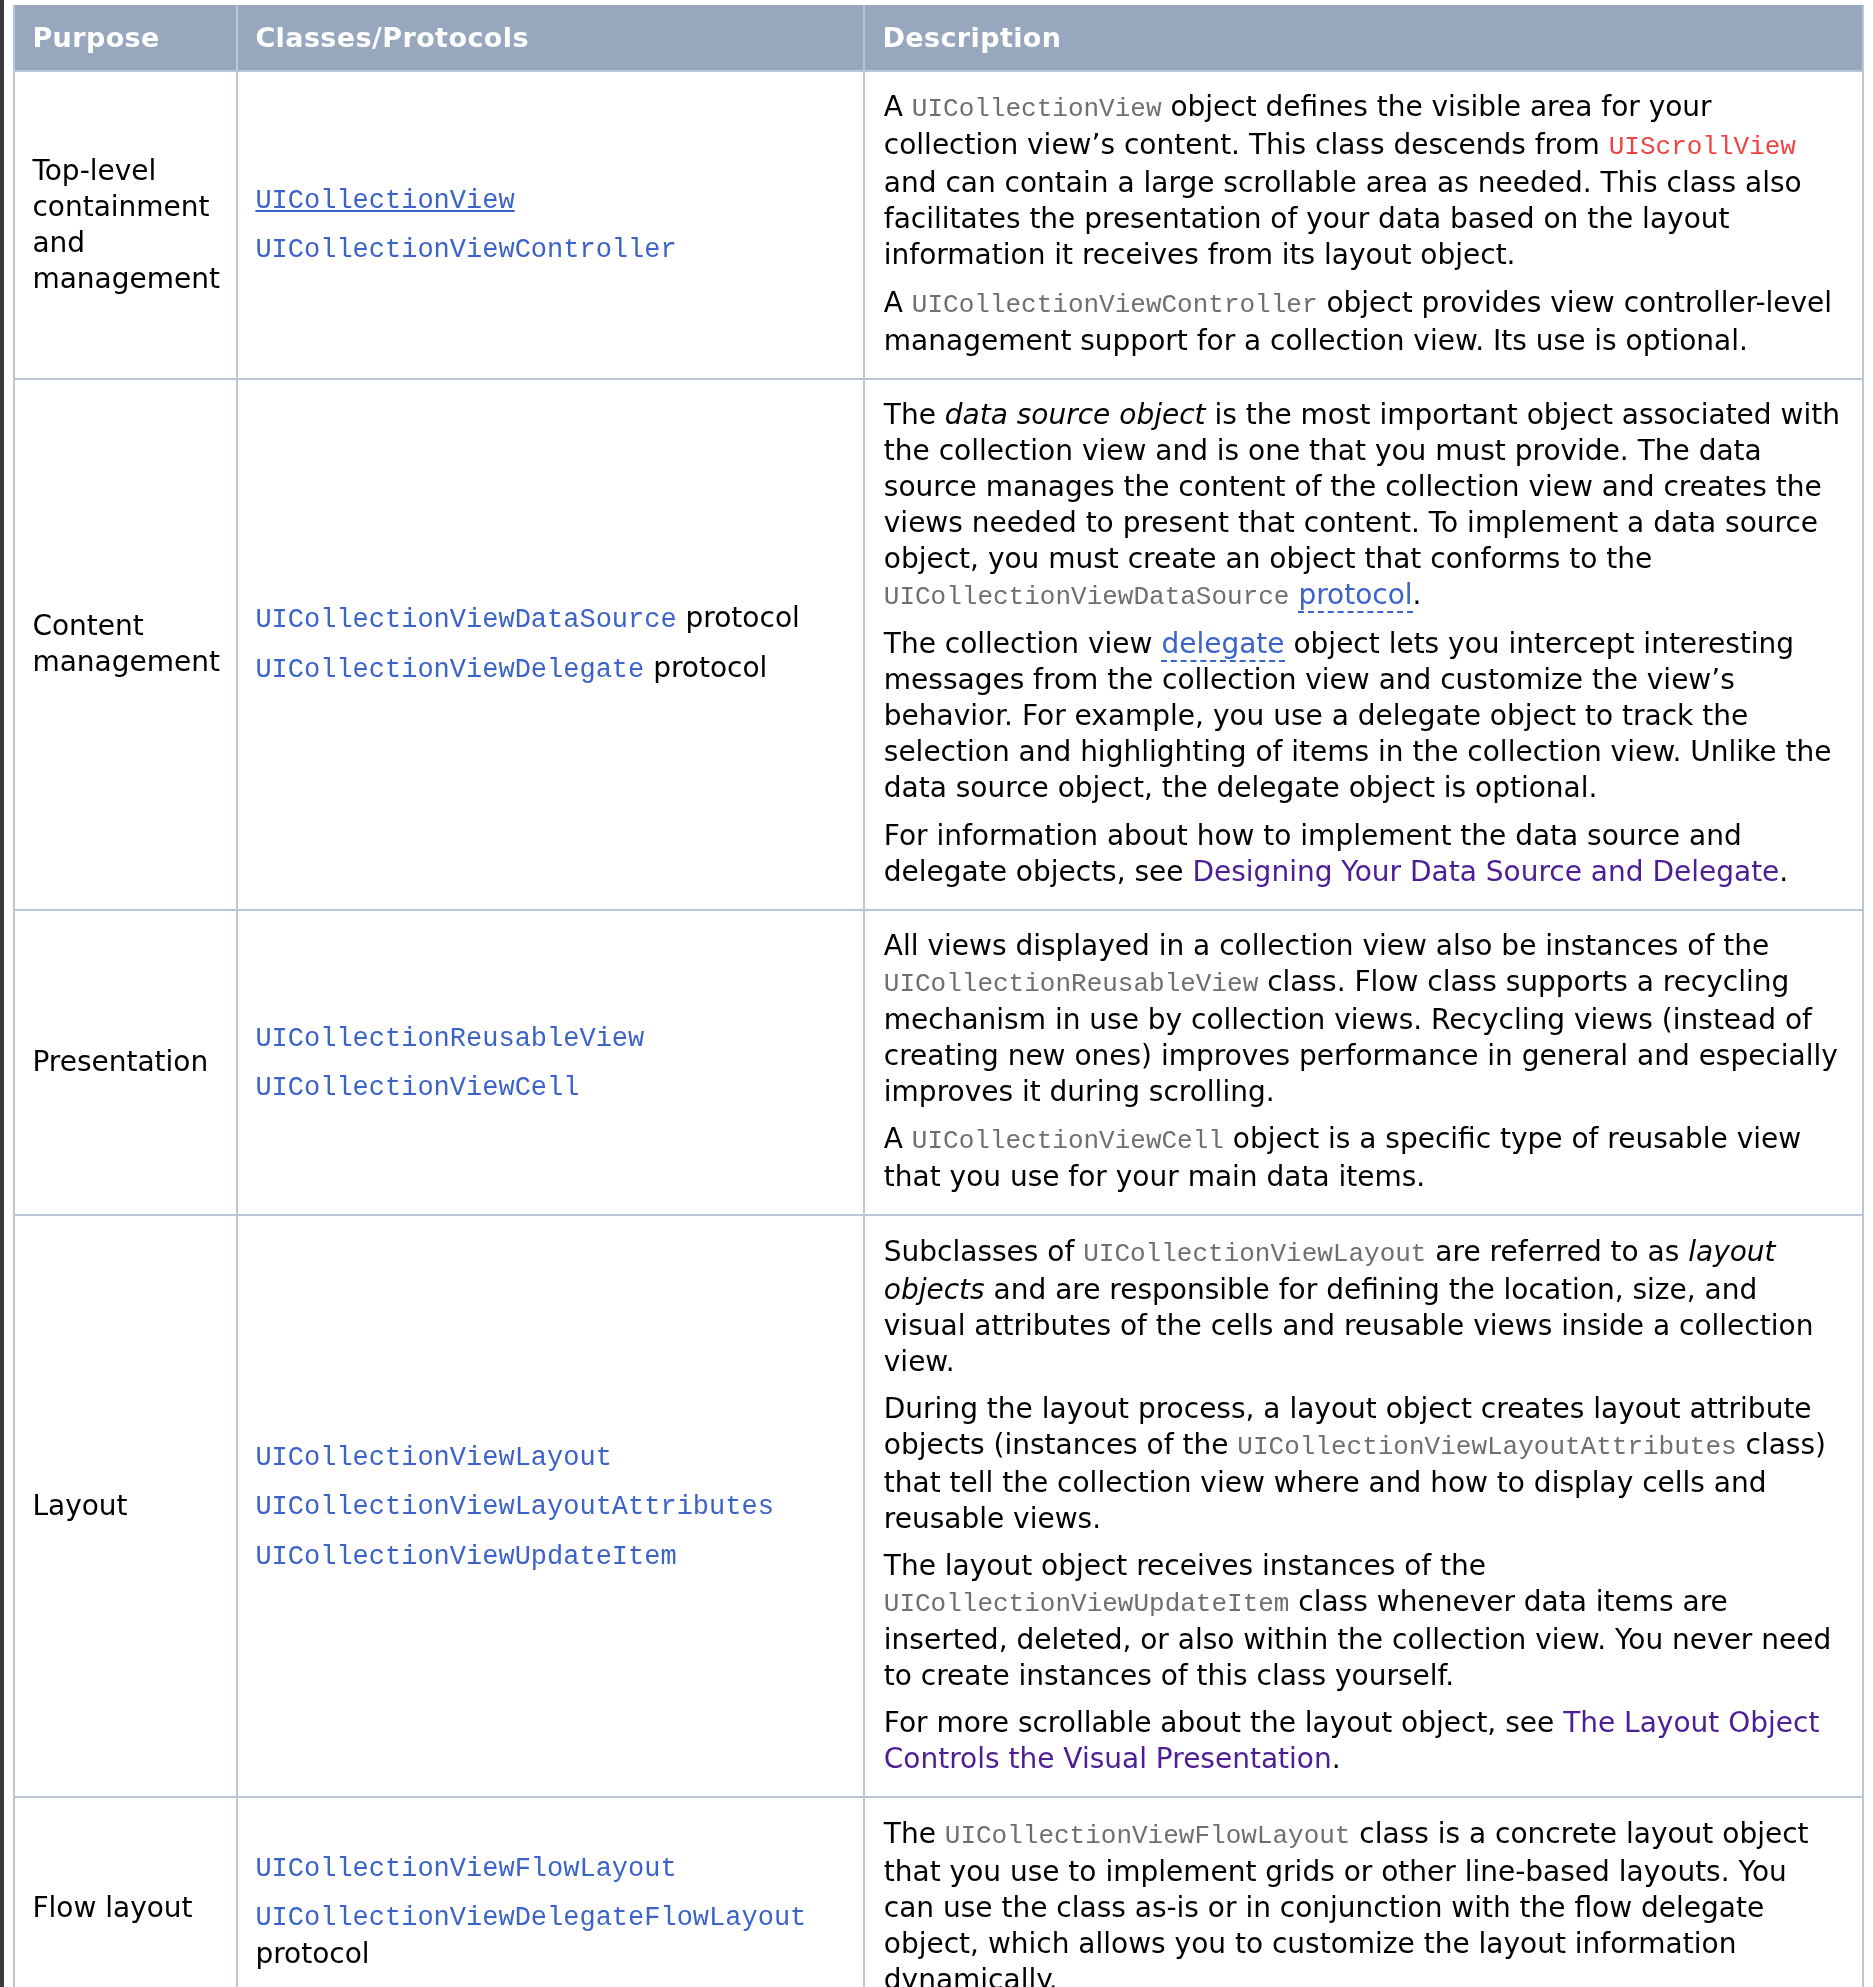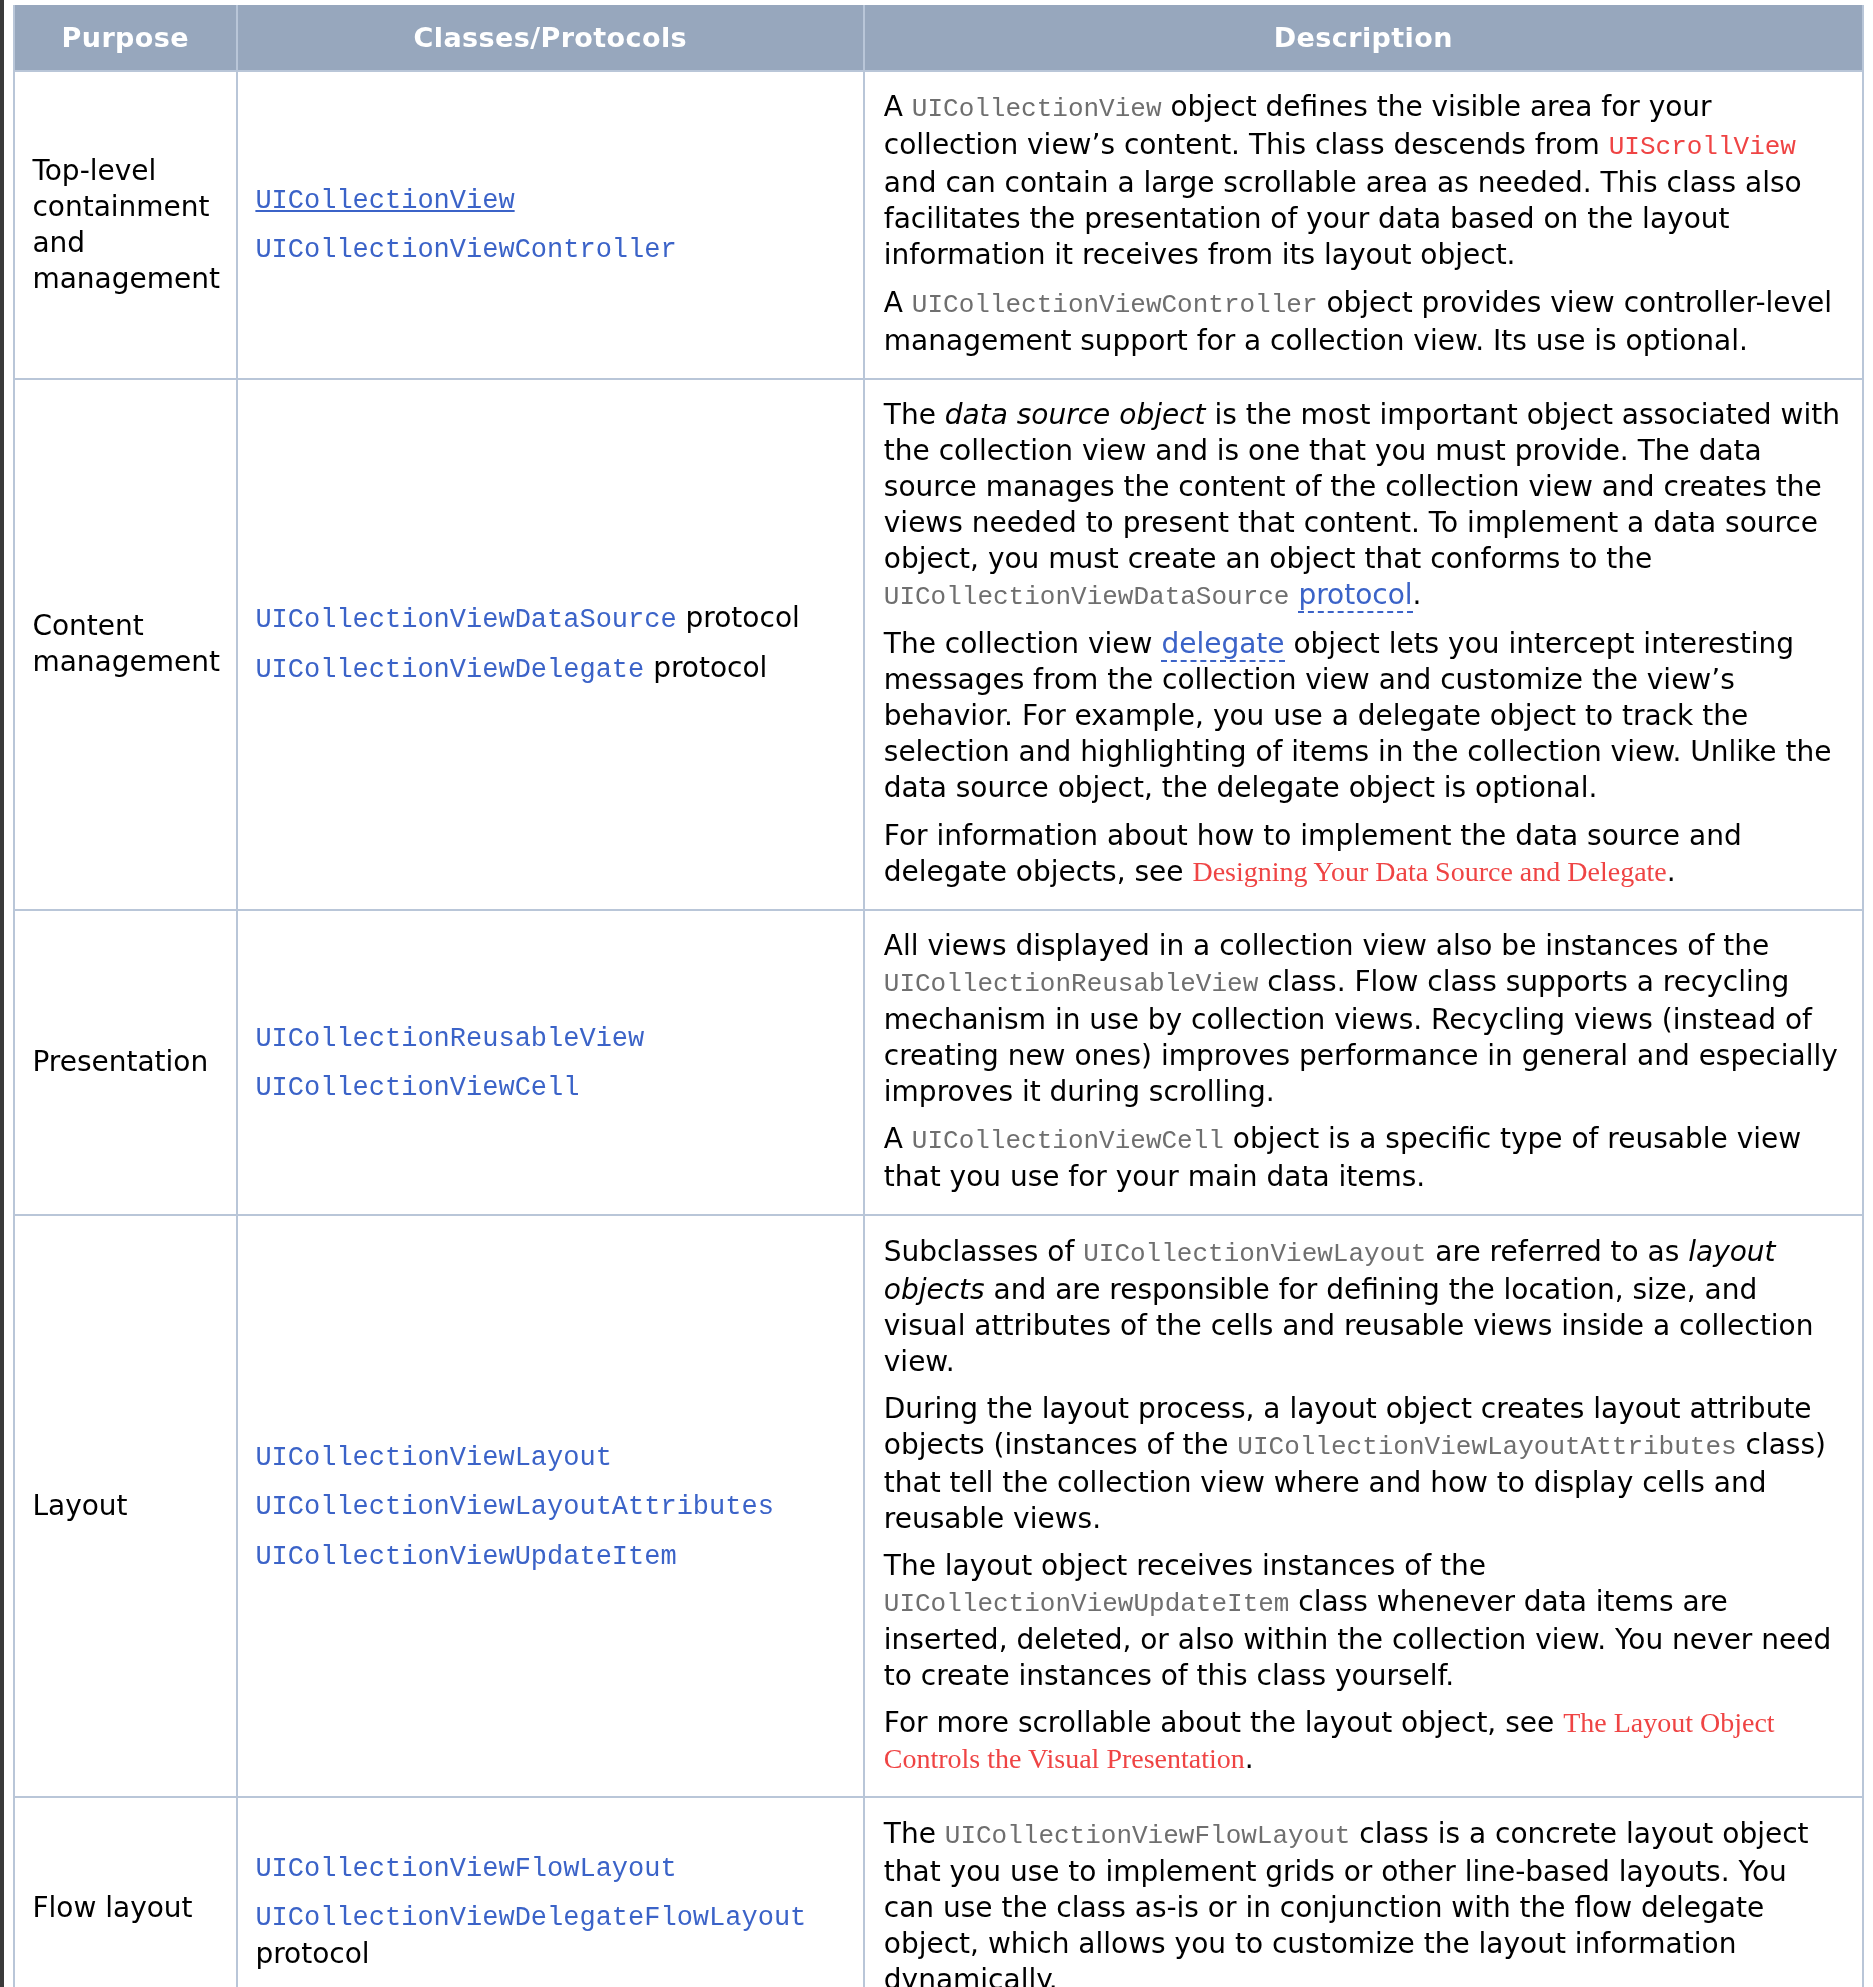--- a/index.html
+++ b/index.html
@@ -4,35 +4,35 @@
 <style>
   html, body { margin:0; padding:0; background:#ffffff; }
   body { width:1874px; height:1987px; position:relative; overflow:hidden;
          font-family:"DejaVu Sans", sans-serif; color:#000; }
   .left-strip { position:absolute; left:0; top:0; width:4px; height:1987px; background:#3a3a3a; }
   table.ref { position:absolute; left:12.8px; top:4.8px; width:1850px;
               border-collapse:collapse; table-layout:fixed; }
   table.ref col.c1 { width:223px; }
   table.ref col.c2 { width:627px; }
   table.ref col.c3 { width:999px; }
-  th { background:#97a7bd; color:#ffffff; text-align:center; font-weight:bold;
+  th { background:#97a7bd; color:#ffffff; text-align:left; font-weight:bold;
        font-size:27px; height:65px; padding:0 17.6px; border:2.4px solid #b9c6d8;
        border-top:none; letter-spacing:0.4px; }
   td { border:2.4px solid #b9c6d8; vertical-align:middle; font-size:28px; line-height:36px; padding:0 17.6px; }
   td.purpose { padding-left:17.6px;border-radius:13px; }
   td.desc { padding:17.6px 19px 19px 19px; }
   td.desc p { margin:0 0 11.2px 0; }
   td.desc p:last-child { margin-bottom:0; }
   .cls { display:block; margin:11.2px 0; line-height:36px; }
   .mono-link { font-family:"Liberation Mono", "DejaVu Sans Mono", monospace; color:#3b63c8;
                font-size:27px; text-decoration:none; }
   .mono-link.underlined { text-decoration:underline; }
   .code { font-family:"Liberation Mono", "DejaVu Sans Mono", monospace; color:#6f6f6f; font-size:26px; }
   .code-link { font-family:"Liberation Mono", "DejaVu Sans Mono", monospace; color:#ef4444; font-size:26px; }
-  .link { color:#ef4444; text-decoration:none;font-family:Liberation Serif, serif; }
+  .link { color:#4c1d95; text-decoration:none; }
   .dlink { color:#3b63c8; text-decoration:none; border-bottom:2.4px dashed #3b63c8; }
   em { }
   .r1 { height:298px; } .r2 { height:523px; } .r3 { height:300px; } .r4 { height:570px; } .r5 { height:216px; }
 </style>
 </head>
 <body>
 
 <div class="left-strip"></div>
 
 <table class="ref">

